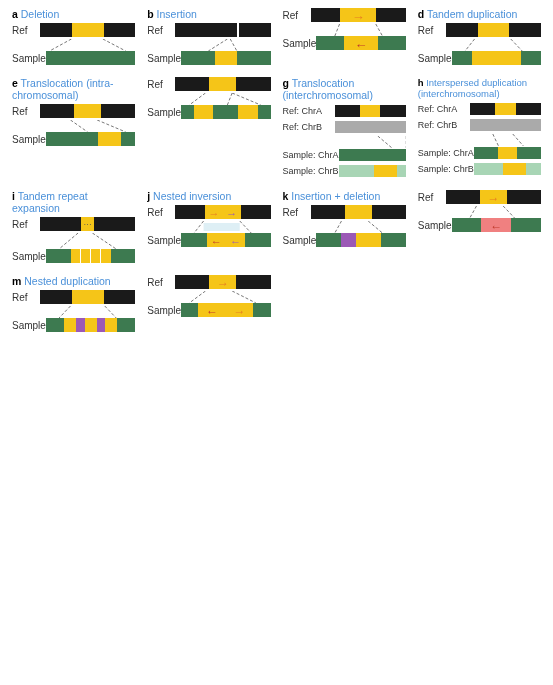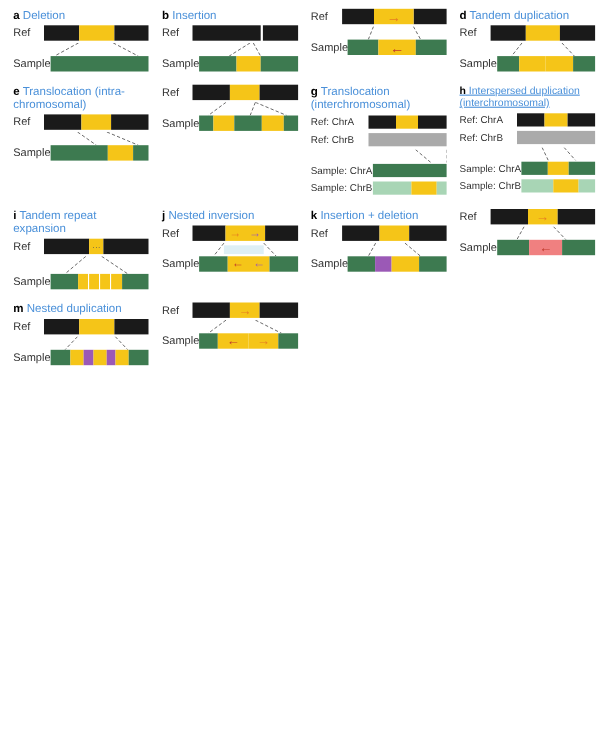--- a/index.html
+++ b/index.html
@@ -308,21 +308,21 @@
             <div style="flex:1.2;background:#a8d5b5;"></div>
             <div style="flex:0.8;background:#f5c518;"></div>
             <div style="flex:0.3;background:#a8d5b5;"></div>
           </div>
         </div>
       </div>
     </div>
   </div>
 
   <div class="panel">
-    <div class="panel-title" style="font-size:9.5px;text-decoration:underline;">
+    <div class="panel-title" style="font-size:9.5px;">
       <span class="bold-letter">h</span> Interspersed duplication (interchromosomal)
     </div>
     <div class="section">
       <div style="display:flex;align-items:center;margin-bottom:2px;">
         <div class="label-text" style="min-width:52px;font-size:9px;">Ref: ChrA</div>
         <div class="bar-area">
           <div style="display:flex;width:100%;height:12px;">
             <div style="flex:1;background:#1a1a1a;"></div>
             <div style="flex:0.8;background:#f5c518;"></div>
             <div style="flex:1;background:#1a1a1a;"></div>

